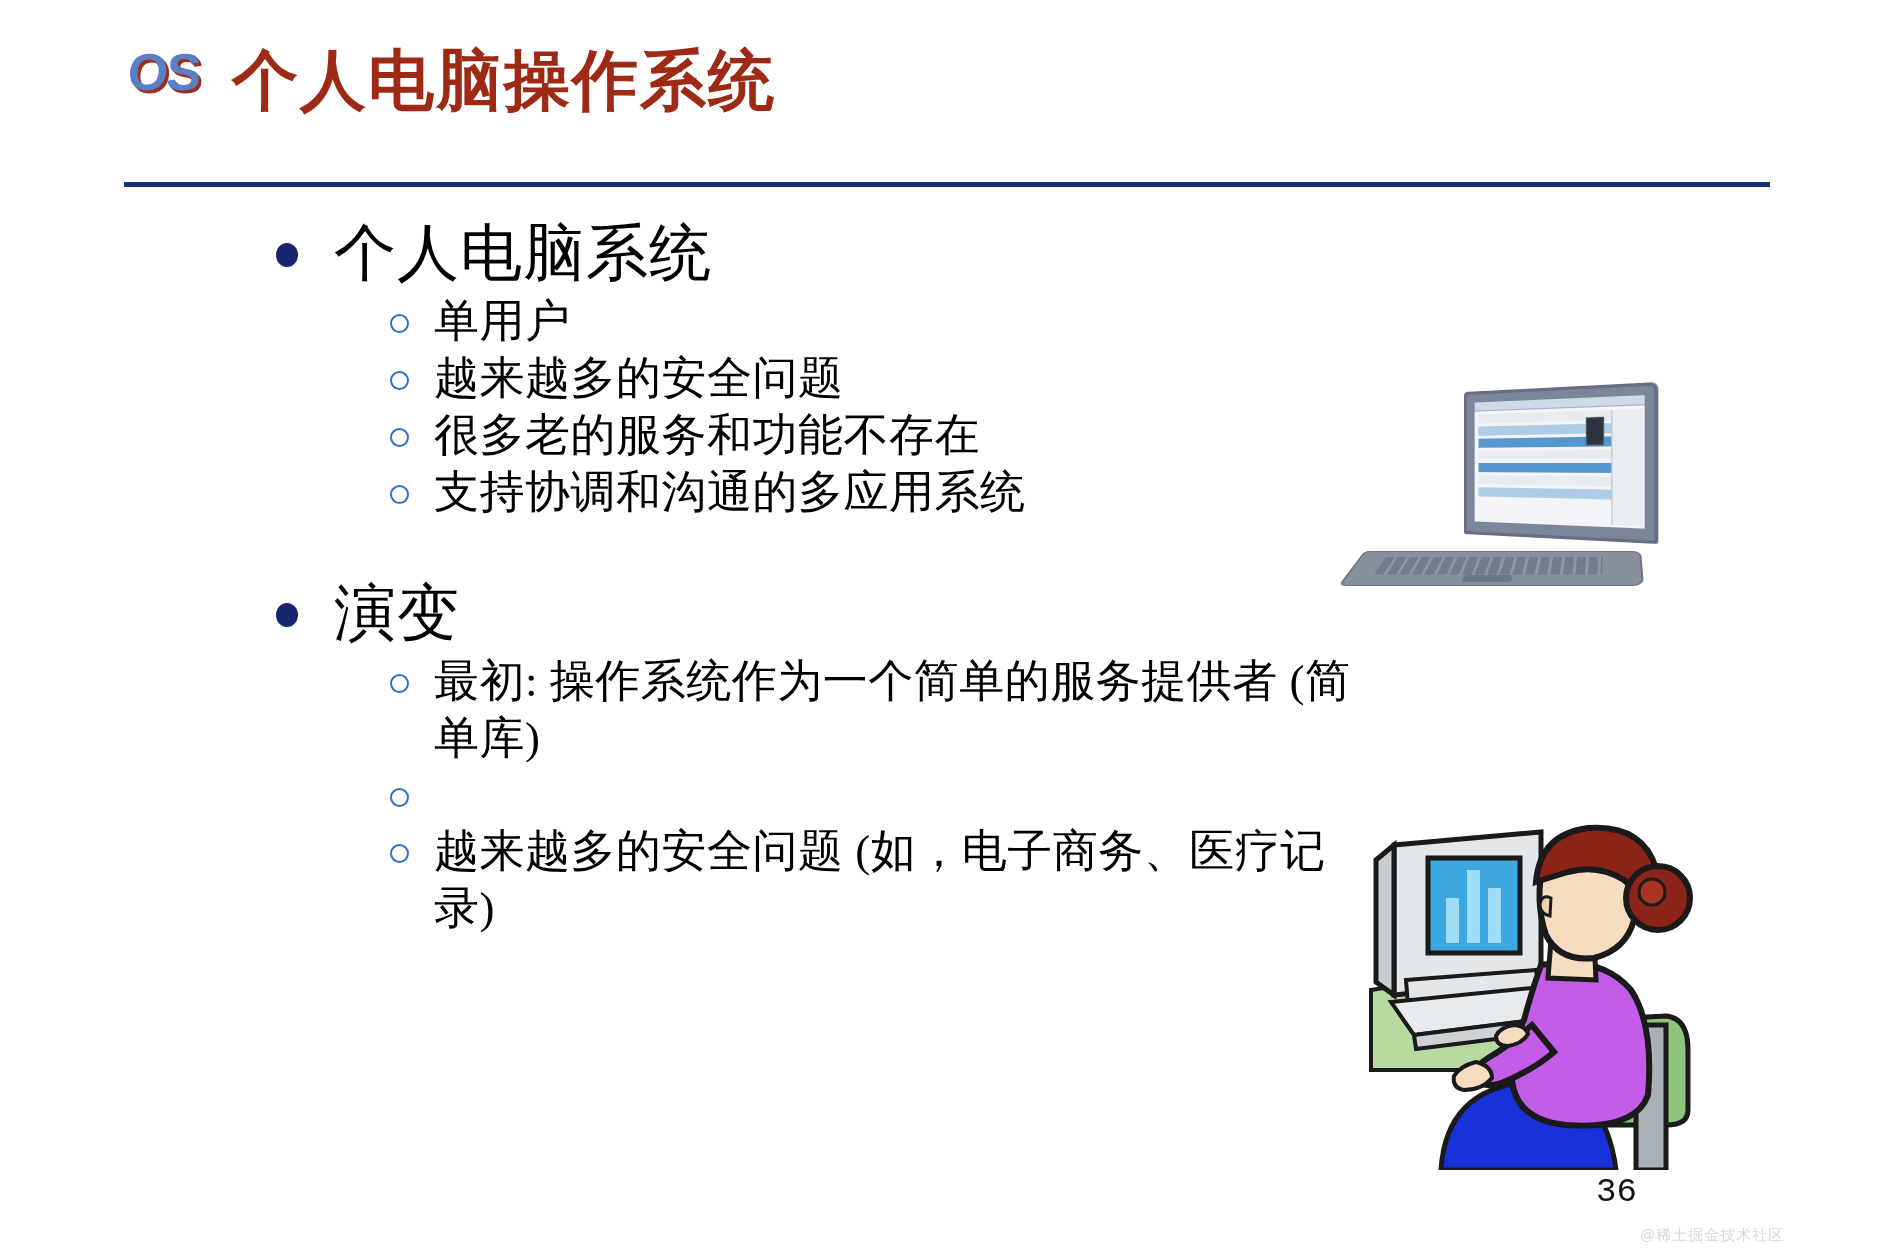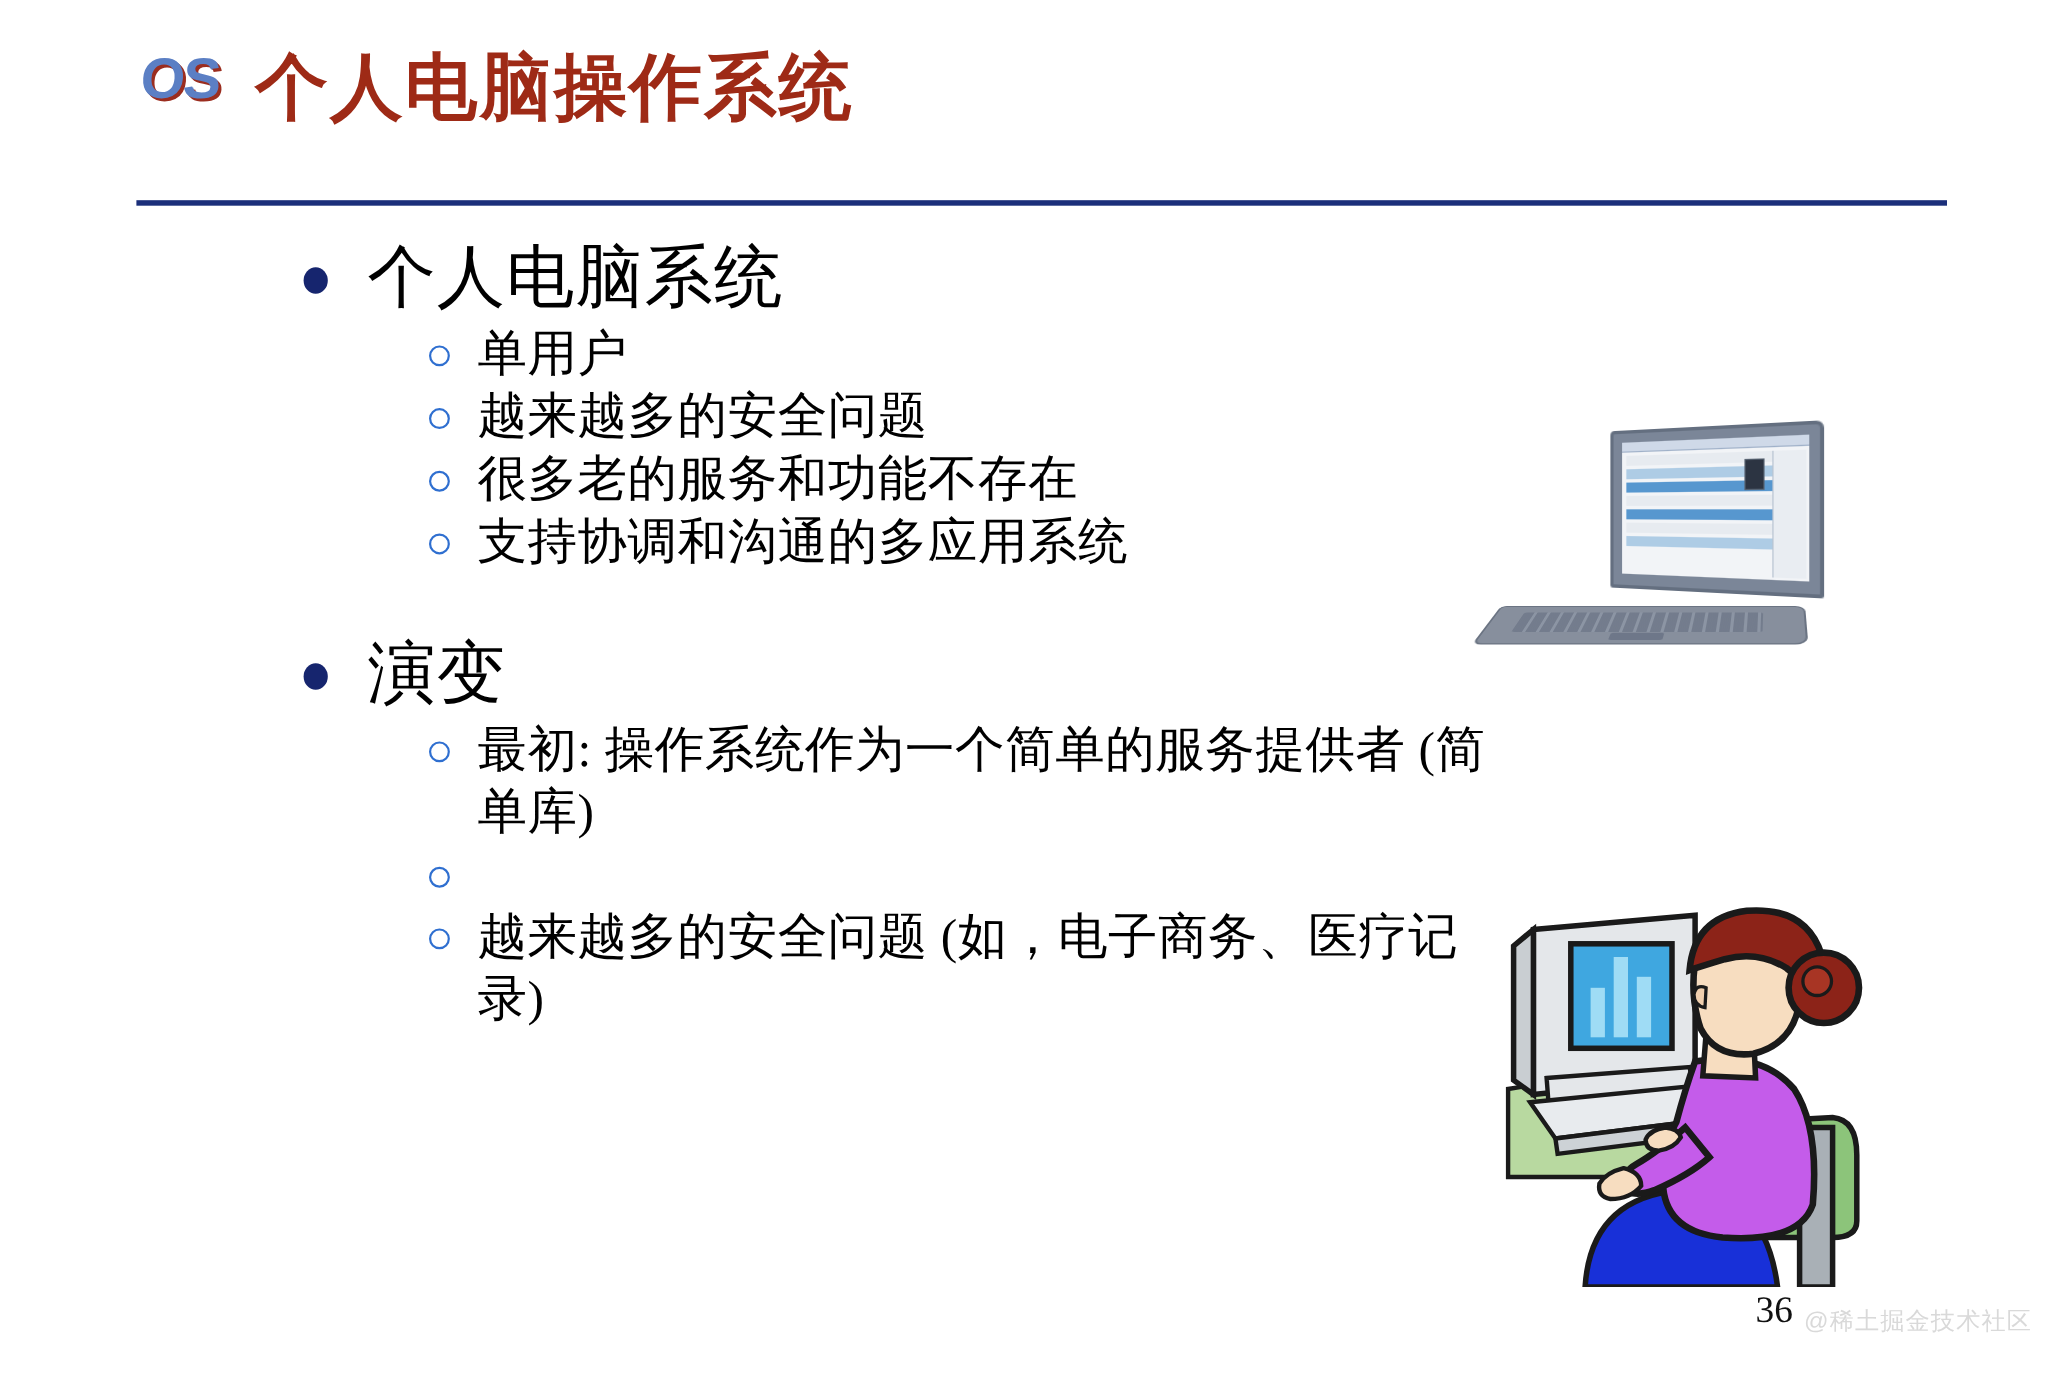--- a/index.html
+++ b/index.html
@@ -180,26 +180,26 @@
     left: 1336px; top: 820px;
     width: 400px; height: 350px;
   }
 
   
   .page-num {
     position: absolute;
     left: 1596px; top: 1173px;
     font-size: 34px;
     color: #111111;
-    font-family: Liberation Serif, serif;
+    font-family: Liberation Mono, monospace;
   }
   .watermark {
     position: absolute;
-    left: 1640px; top: 1186px;
-    font-size: 22px;
+    left: 1640px; top: 1226px;
+    font-size: 15px;
     color: #d9d9d9;
     font-family: "Liberation Sans", sans-serif;
     letter-spacing: 1px;
     white-space: nowrap;
   }
 </style>
 </head>
 <body>
 
 <div class="slide">

